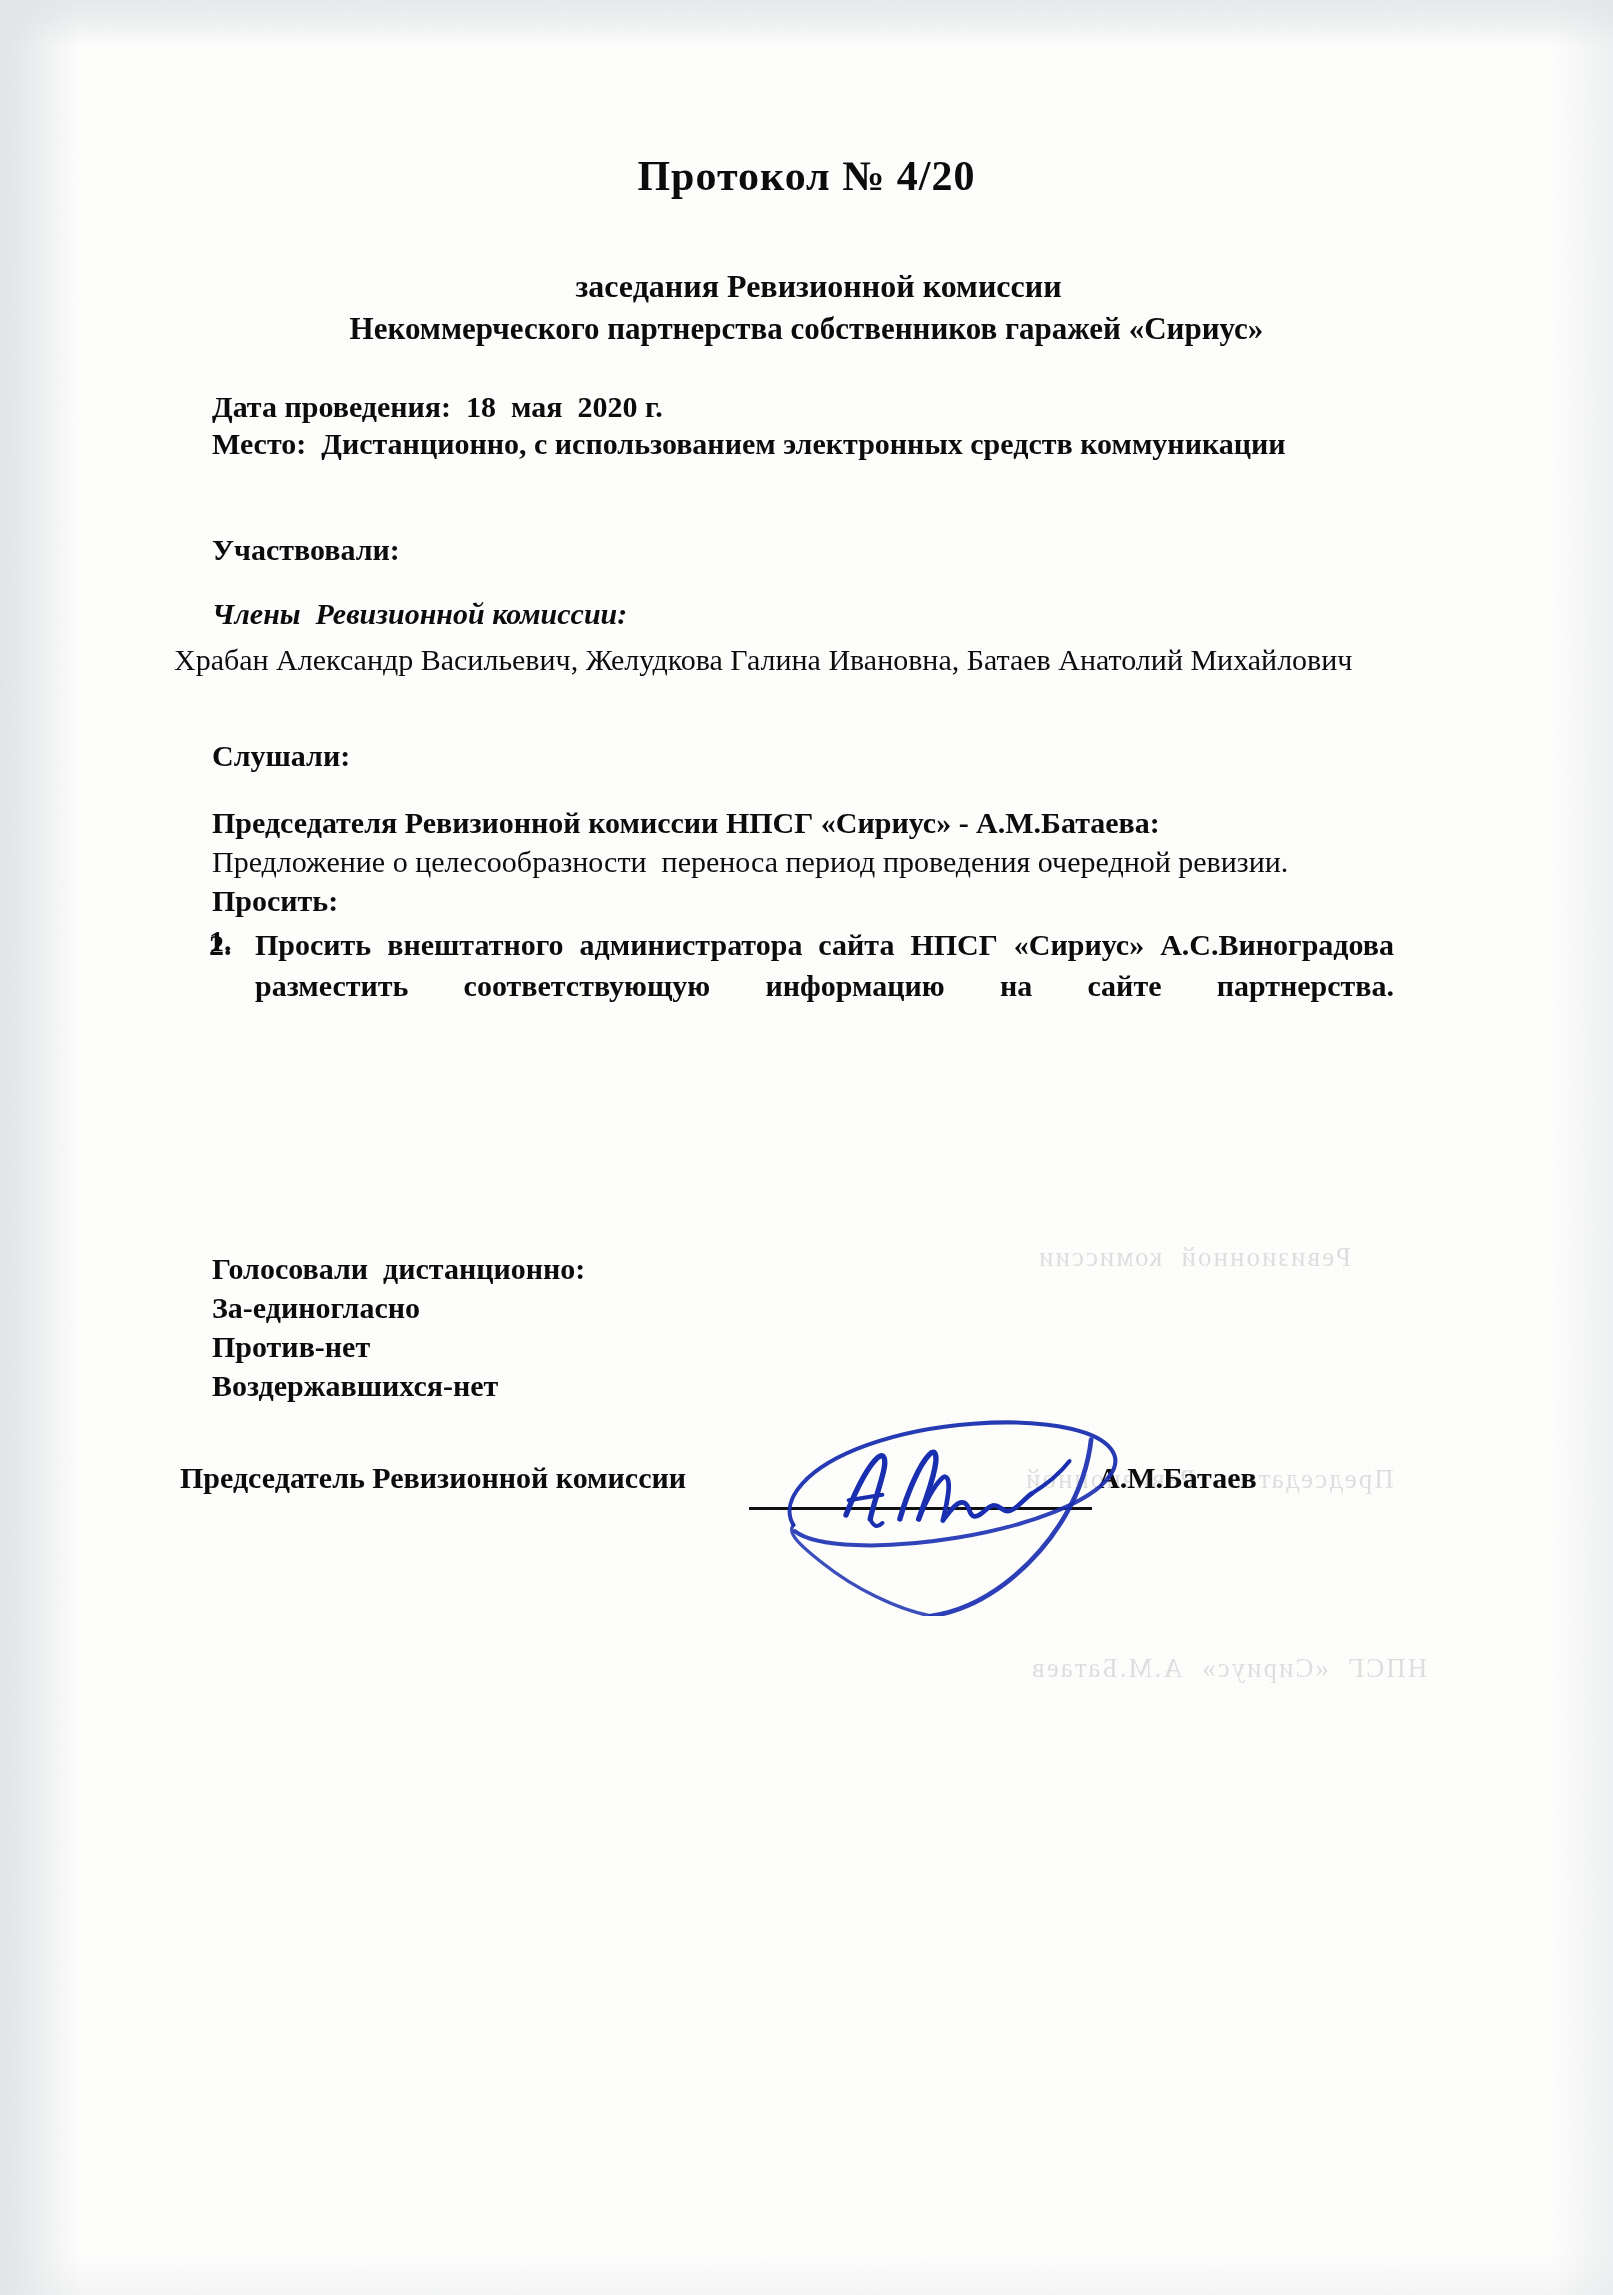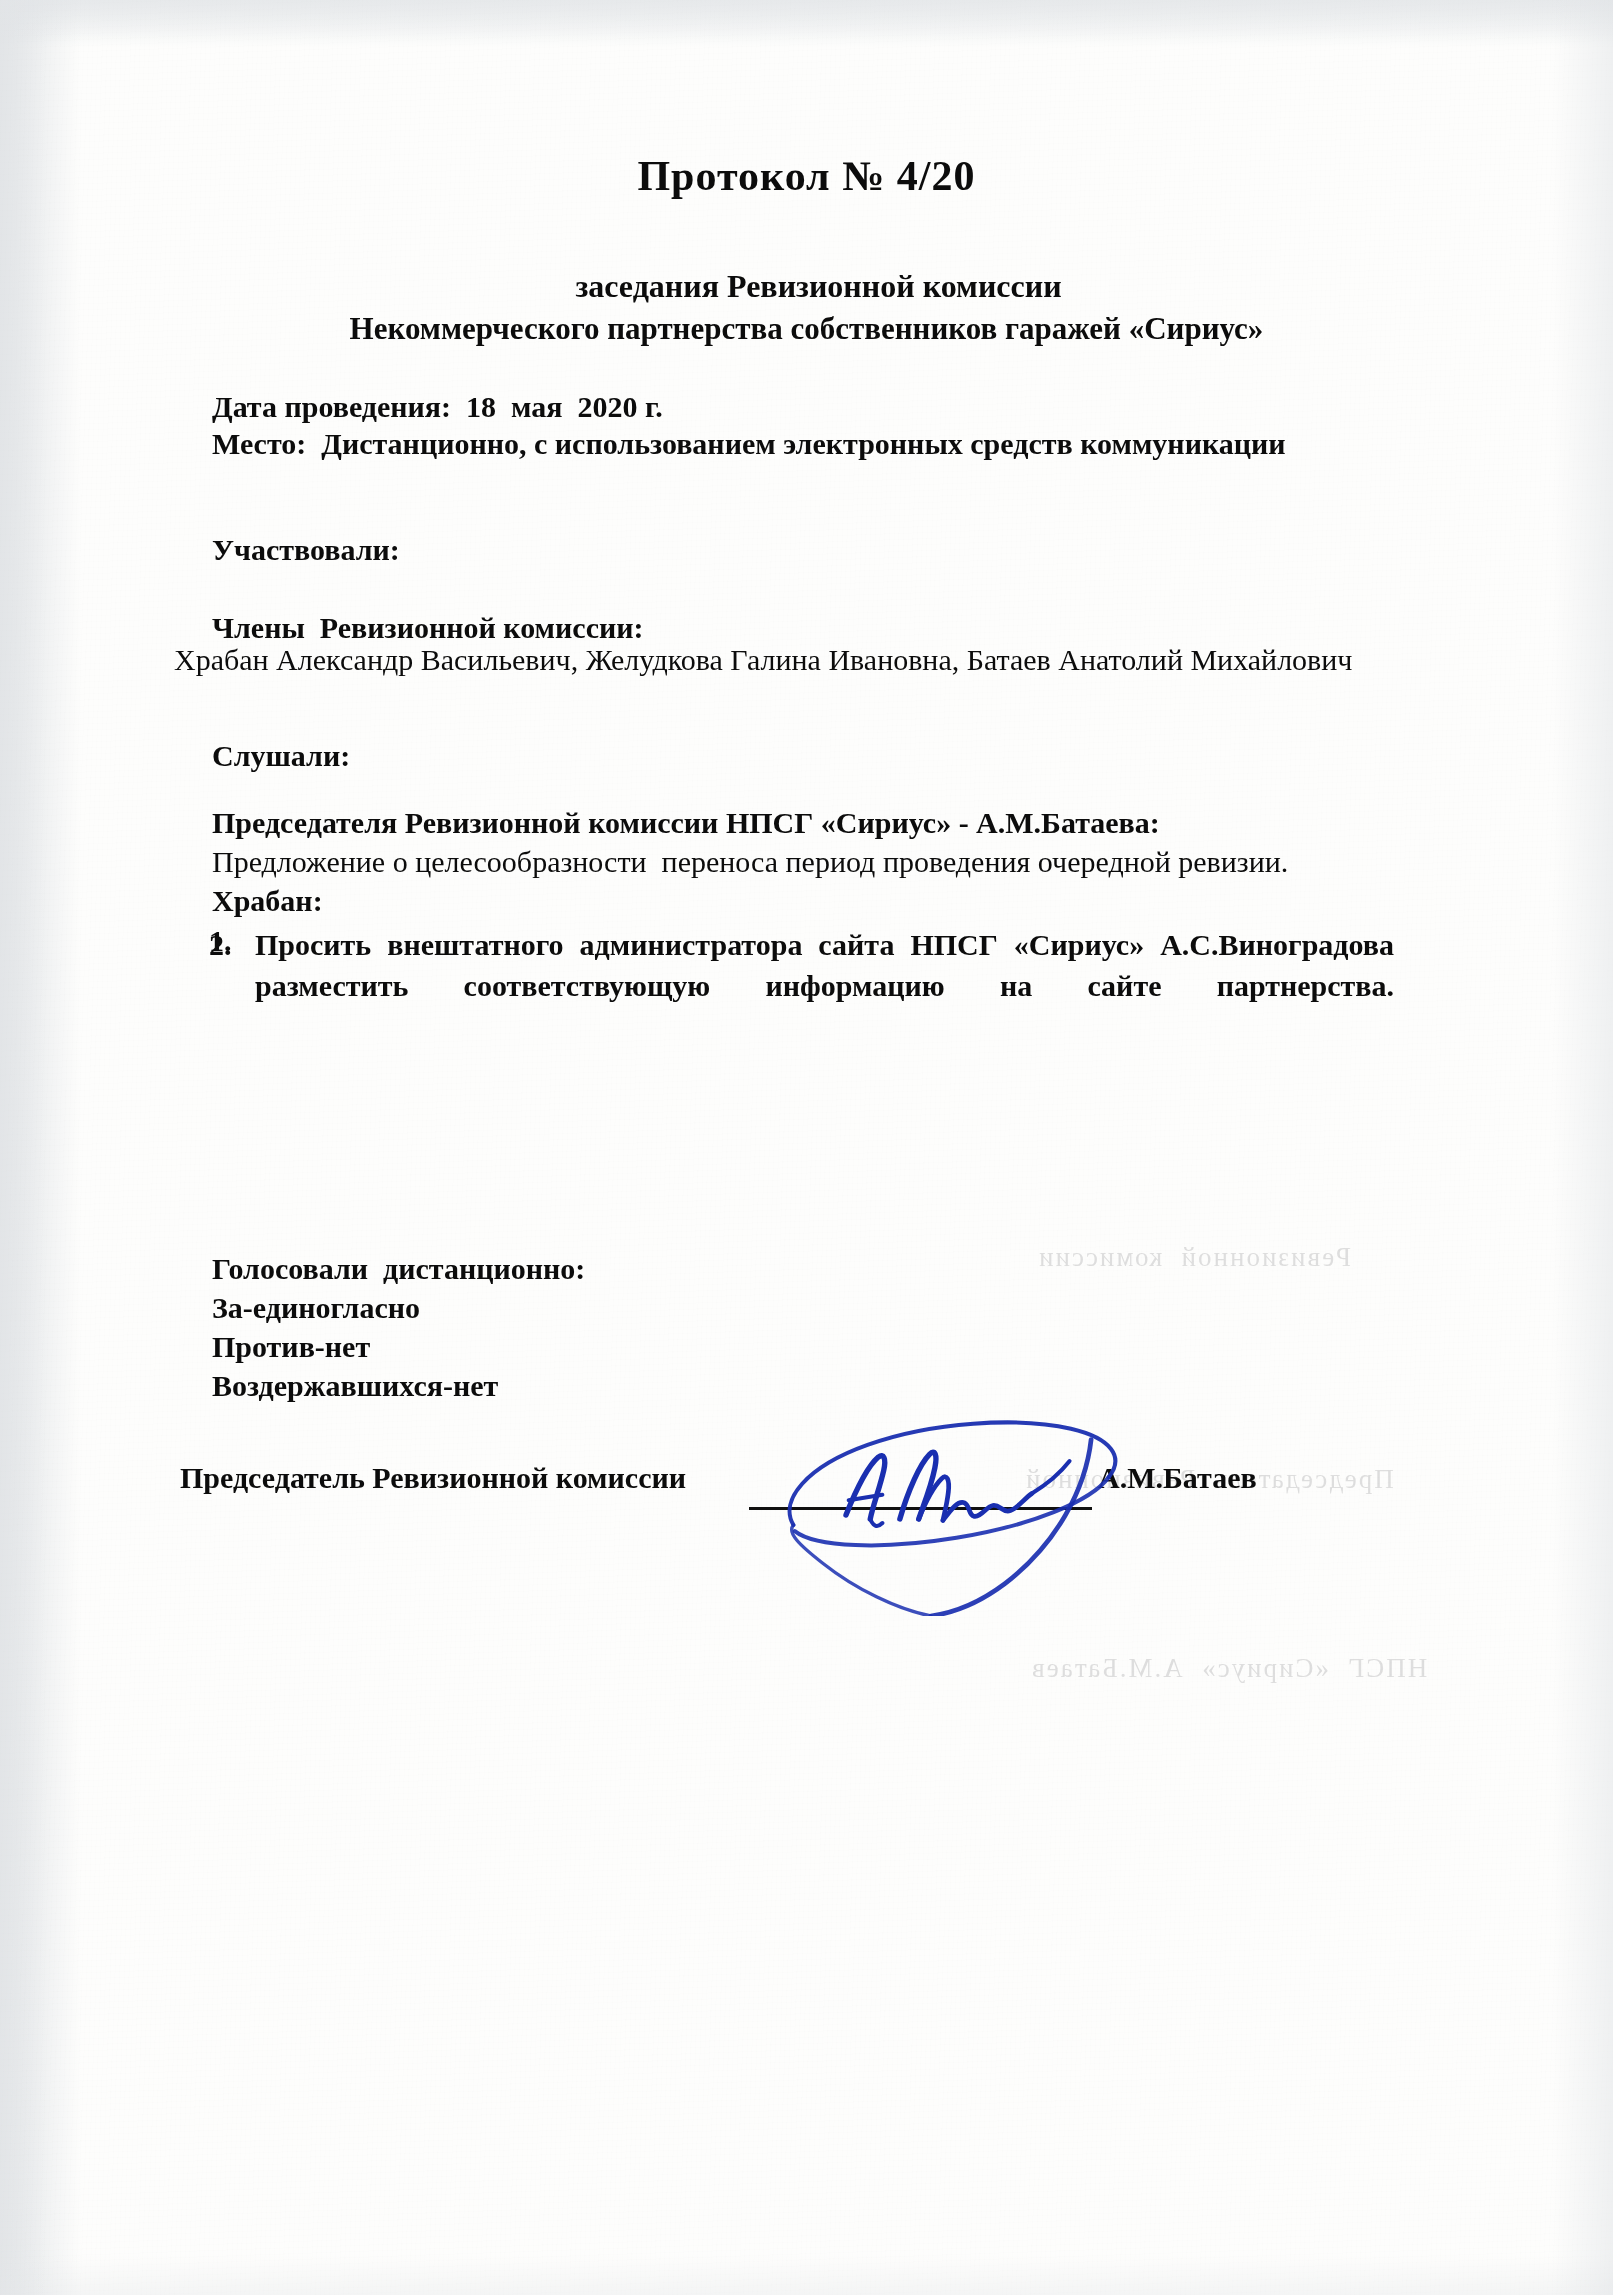--- a/index.html
+++ b/index.html
@@ -103,21 +103,21 @@
     font-size: 30px;
     line-height: 1.24;
     text-align: justify;
     font-weight: normal;
   }
 
   .meta-date   { top: 389px; }
   .meta-place  { top: 426px; }
 
   .participants-label { top: 532px; }
-  .members-label      { top: 610px; }
+  .members-label      { top: 596px; font-style: italic; }
   .members-names      { top: 641px; }
 
   .heard-label { top: 738px; }
   .chair-line  { top: 805px; }
   .proposal    { top: 844px; }
   .decision-label { top: 883px; }
 
   
   .decisions {
     position: absolute;
@@ -242,21 +242,21 @@
     <div class="line members-label bold">Члены  Ревизионной комиссии:</div>
 
     <div class="para members-names">Храбан  Александр  Васильевич,  Желудкова  Галина  Ивановна,  Батаев  Анатолий Михайлович</div>
 
     <div class="line heard-label bold">Слушали:</div>
 
     <div class="line chair-line bold">Председателя Ревизионной комиссии НПСГ «Сириус» - А.М.Батаева:</div>
 
     <div class="line proposal reg">Предложение о целесообразности  переноса период проведения очередной ревизии.</div>
 
-    <div class="line decision-label bold">Храбан:</div>
+    <div class="line decision-label bold">Просить:</div>
 
     <ol class="decisions">
       <li>
         <span class="marker">1.</span>
       </li>
       <li>
         <span class="marker">2.</span>
         <span class="body">Просить внештатного администратора сайта НПСГ «Сириус» А.С.Виноградова разместить соответствующую информацию на сайте партнерства.</span>
       </li>
     </ol>

